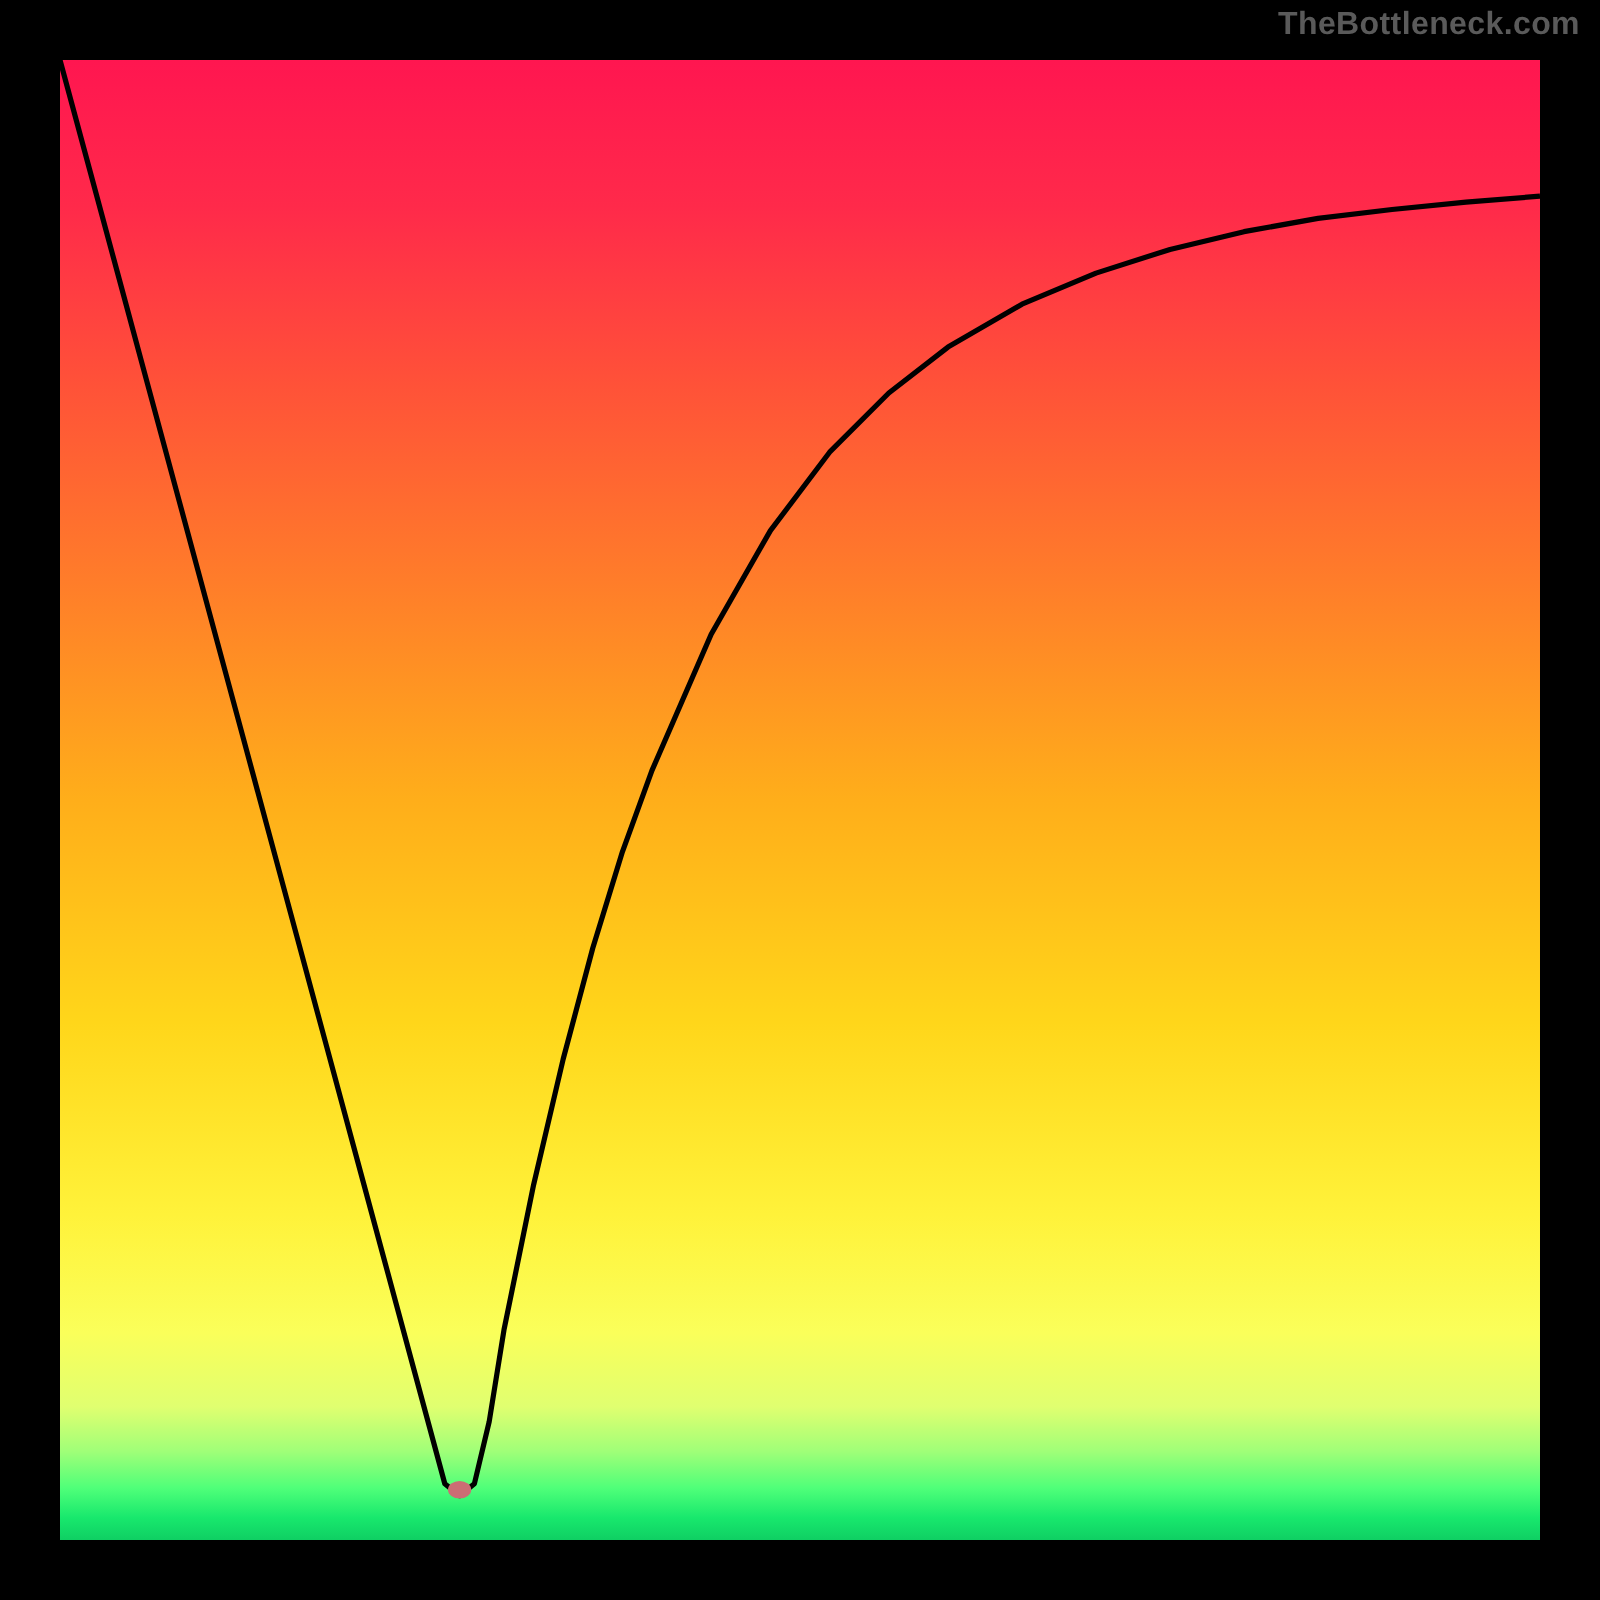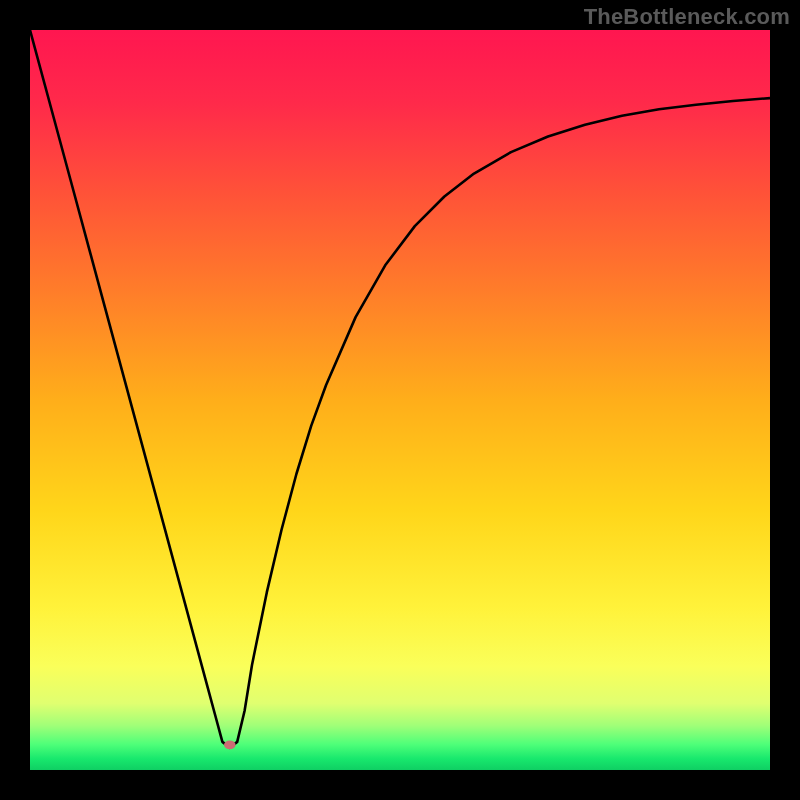--- a/index.html
+++ b/index.html
@@ -24,21 +24,21 @@
     top: 30px;
     width: 740px;
     height: 740px;
     overflow: hidden;
   }
   .watermark {
     position: absolute;
     top: 4px;
     right: 10px;
     font-family: Arial, Helvetica, sans-serif;
-    font-size: 22px;
+    font-size: 16px;
     font-weight: 600;
     color: #5a5a5a;
     letter-spacing: 0.2px;
     user-select: none;
   }
   svg {
     display: block;
   }
 </style>
 </head>

